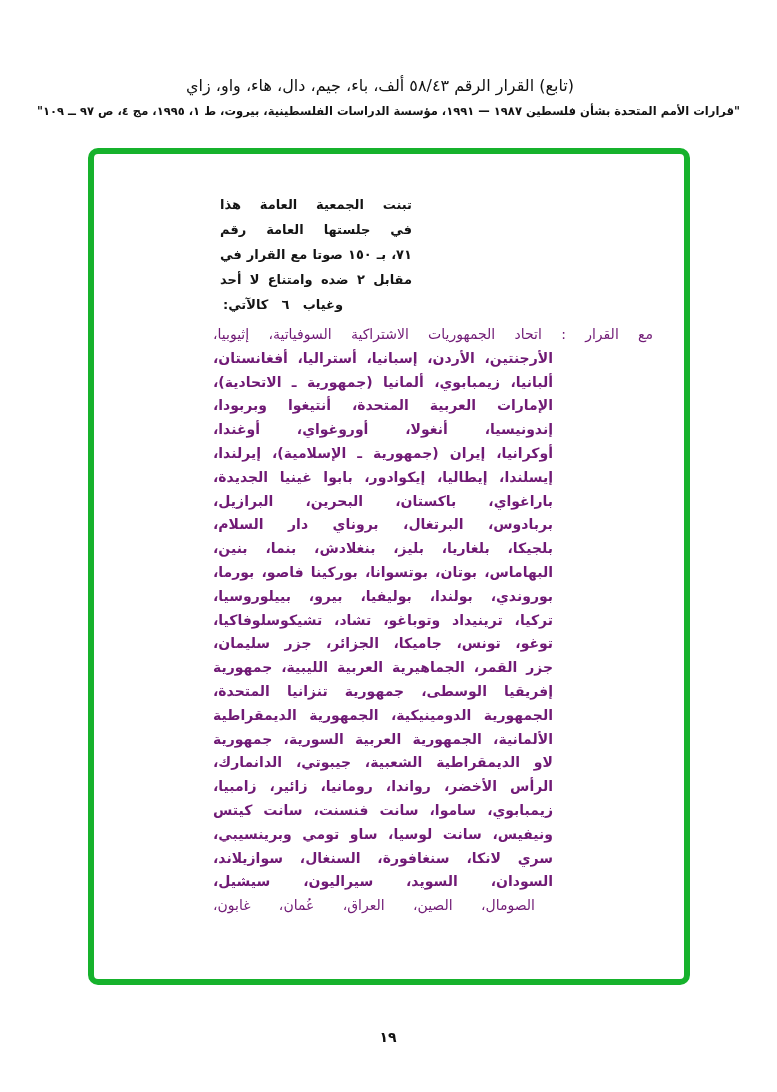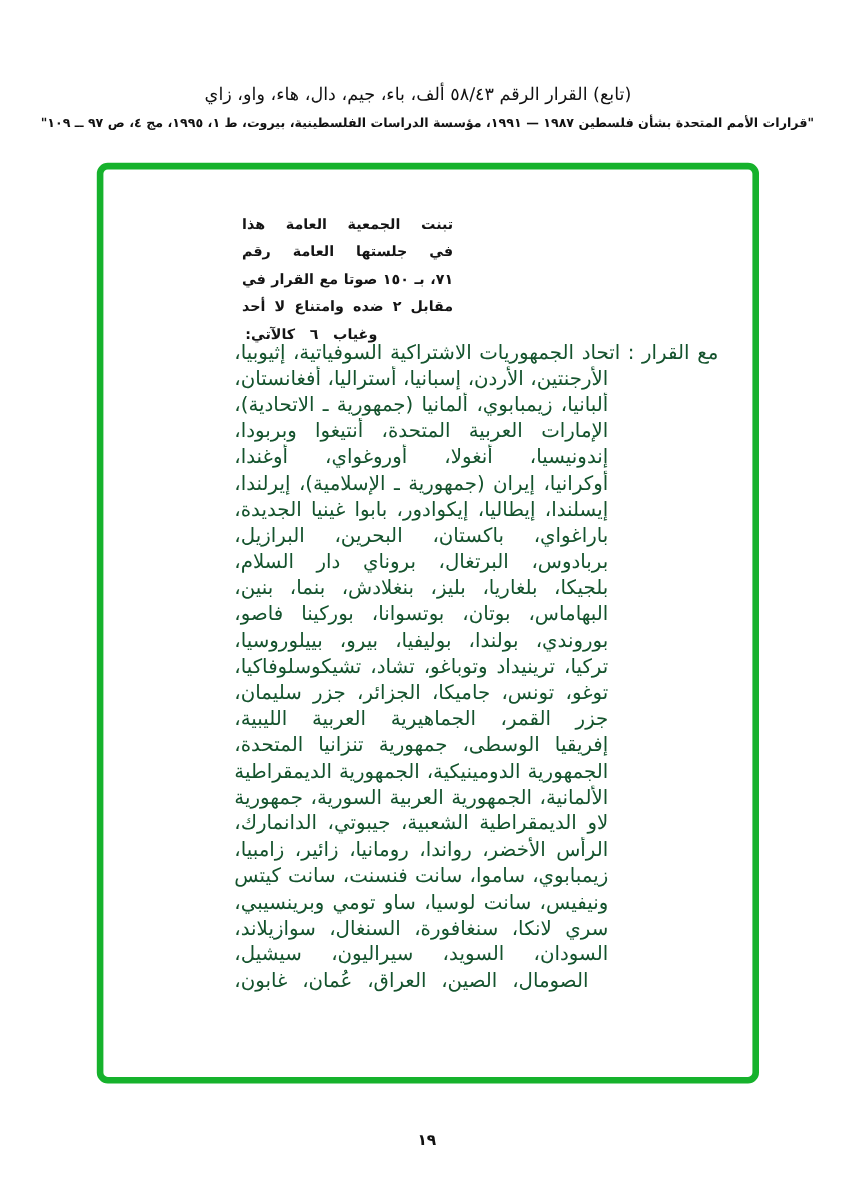--- a/index.html
+++ b/index.html
@@ -45,30 +45,30 @@
     text-align:justify;text-align-last:justify;
     overflow:hidden;
   }
   .intro .iline-end{
     width:120px;margin-left:3px;margin-right:auto;
     text-align:justify;text-align-last:justify;
   }
 
   
   .votes{
-    position:absolute;left:213px;top:309px;width:440px;
-    direction:rtl;font-size:18px;color:#14532d;
+    position:absolute;left:213px;top:323px;width:440px;
+    direction:rtl;font-size:14px;color:#701a75;
   }
   .votes .vline{
     height:23.8px;line-height:23.8px;
     text-align:justify;text-align-last:justify;
     overflow:hidden;
   }
   .votes .vfirst{}
-  .votes .vcont{margin-right:100px;}
+  .votes .vcont{margin-right:100px;font-weight:bold;}
   .votes .vlast{margin-right:118px;}
 
   .vote-label{font-weight:normal;}
 
   
   .page-number{
     position:absolute;left:358px;top:1029px;width:60px;
     text-align:center;direction:rtl;
     font-weight:bold;font-size:14px;color:#111;
   }

